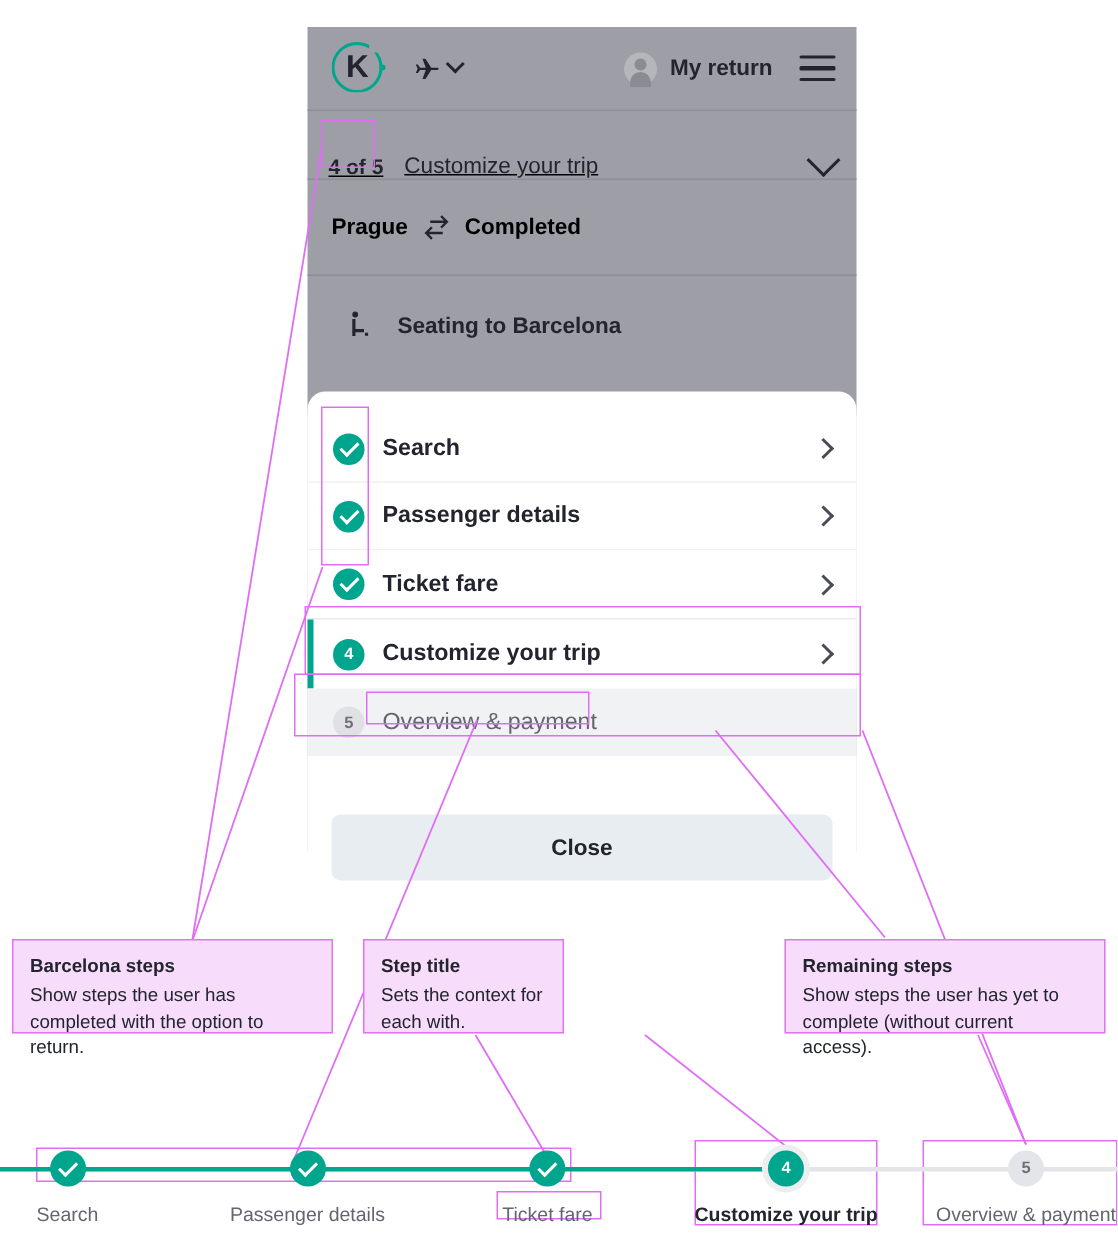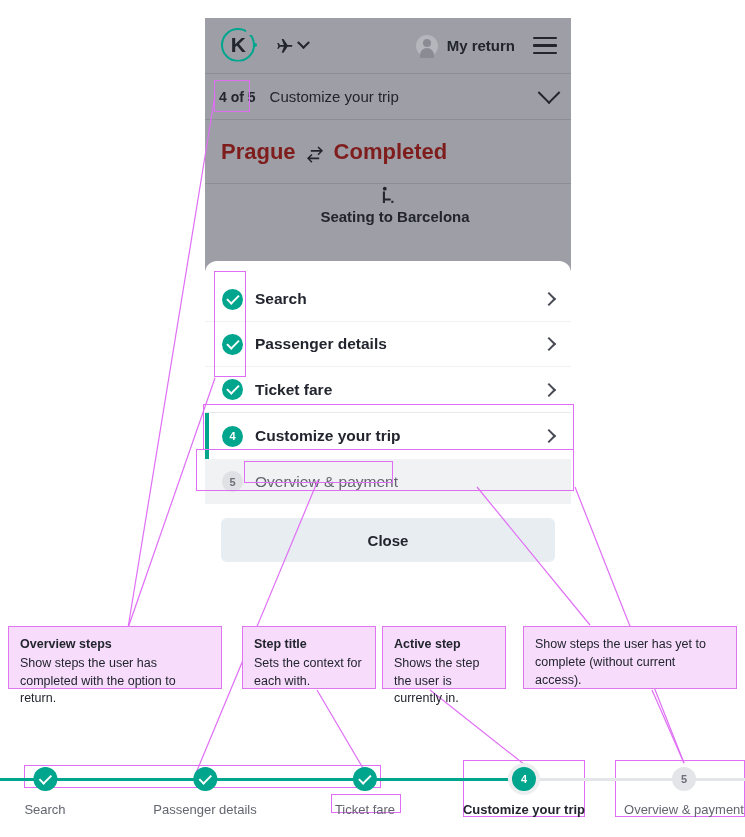--- a/index.html
+++ b/index.html
@@ -115,25 +115,26 @@
   .burger span {
     display: block;
     height: 2.5px;
     background: #22252e;
     border-radius: 1px;
   }
 
   .step-bar {
     height: 46px;
     display: flex;
-    align-items: center;
+    align-items: flex-end;
     padding: 0 14px;
     box-sizing: border-box;
     border-bottom: 1px solid #8e8f96;
     position: relative;
+    text-decoration: underline;
   }
   .step-count {
     font-size: 14px;
     font-weight: 700;
     color: #22252e;
   }
   .step-name {
     font-size: 15px;
     color: #22252e;
     margin-left: 14px;
@@ -148,34 +149,33 @@
 
   .route-bar {
     height: 64px;
     display: flex;
     align-items: center;
     padding: 0 16px;
     box-sizing: border-box;
     border-bottom: 1px solid #8e8f96;
   }
   .route-text {
-    font-size: 22px;
-    font-weight: 700;
-    color: #7f1d1d;
-    display: flex;
-    align-items: flex-end;
+    font-size: 15px;
+    font-weight: 700;
+    color: #000000;
+    display: flex;
+    align-items: center;
     gap: 9px;
   }
   .seat-bar {
     height: 66px;
     display: flex;
     align-items: center;
     padding: 0 24px;
     box-sizing: border-box;
-    flex-direction: column;
   }
   .seat-label {
     font-size: 15px;
     font-weight: 700;
     color: #22252e;
     margin-left: 14px;
   }
 
   
   .sheet {
@@ -256,20 +256,21 @@
     height: 44px;
     border-radius: 6px;
     background: #e8edf1;
     display: flex;
     align-items: center;
     justify-content: center;
     font-size: 15px;
     font-weight: 700;
     color: #22252e;
     cursor: pointer;
+    margin-top: 25px;
   }
 
   
   .callout {
     position: absolute;
     background: #f7dcfb;
     border: 1.5px solid #df76f0;
     box-sizing: border-box;
     padding: 9px 11px;
     font-size: 12.5px;
@@ -468,35 +469,32 @@
   <div class="hl" style="left:203px;top:404px;width:371px;height:46px;"></div>
   <div class="hl" style="left:196px;top:449px;width:378px;height:42px;"></div>
   <div class="hl" style="left:244px;top:461px;width:149px;height:22px;"></div>
 
   <div class="hl" style="left:24px;top:765px;width:357px;height:23px;"></div>
   <div class="hl" style="left:331px;top:794px;width:70px;height:19px;"></div>
   <div class="hl" style="left:463px;top:760px;width:122px;height:57px;"></div>
   <div class="hl" style="left:615px;top:760px;width:130px;height:57px;"></div>
 
   <div class="callout" style="left:8px;top:626px;width:214px;height:63px;">
-    <b>Overview steps</b>
+    <b>Barcelona steps</b>
     <span>Show steps the user has completed with the option to return.</span>
   </div>
 
   <div class="callout" style="left:242px;top:626px;width:134px;height:63px;">
     <b>Step title</b>
     <span>Sets the context for each with.</span>
   </div>
 
-  <div class="callout" style="left:382px;top:626px;width:124px;height:63px;">
-    <b>Active step</b>
-    <span>Shows the step the user is currently in.</span>
-  </div>
 
   <div class="callout" style="left:523px;top:626px;width:214px;height:63px;">
+    <b>Remaining steps</b>
     <span>Show steps the user has yet to complete (without current access).</span>
   </div>
 
   <div class="stepper">
     <div class="track"></div>
     <div class="track-fill" style="width:524px;"></div>
 
     <div class="node" style="left:45px;">
       <span class="dot2 done">
           <i class="check"></i>

